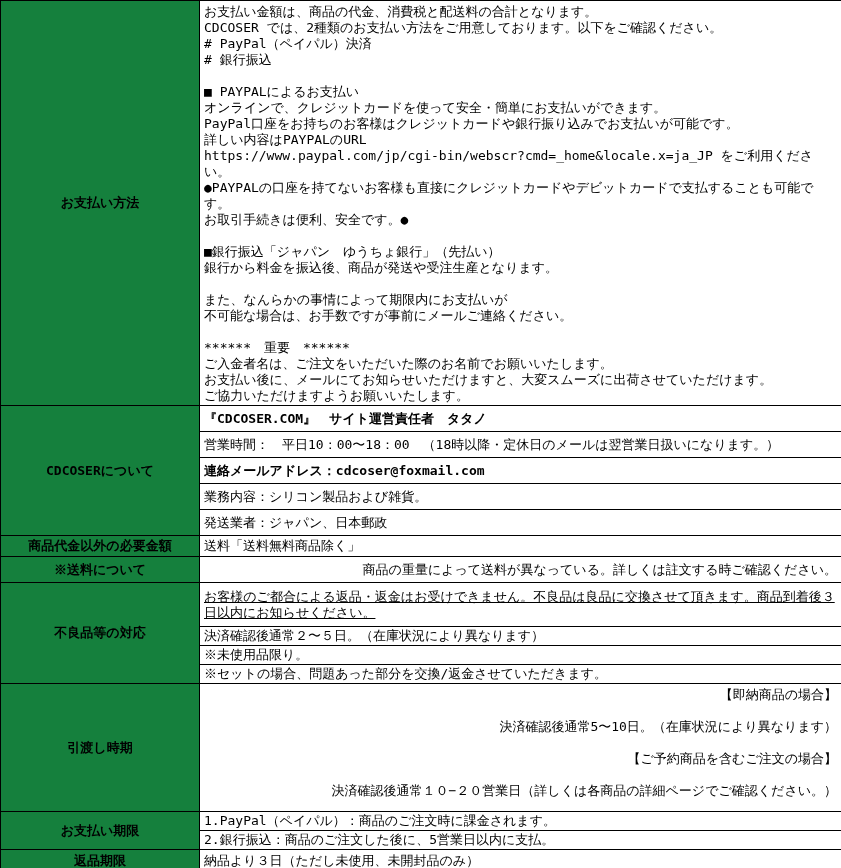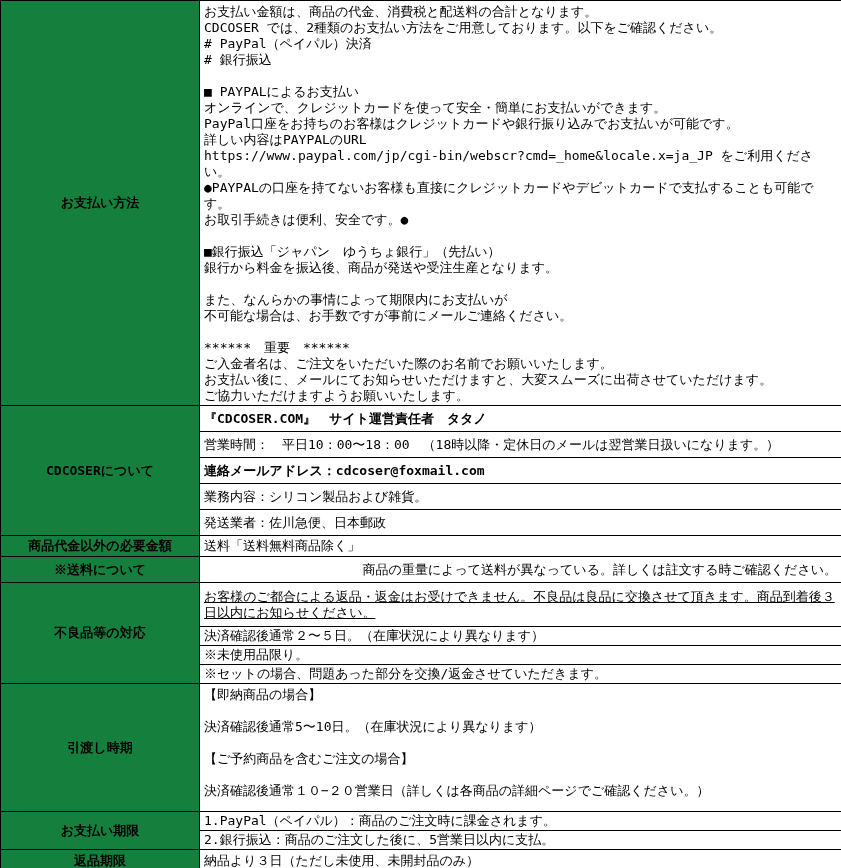--- a/index.html
+++ b/index.html
@@ -43,21 +43,21 @@
     vertical-align: top;
     padding-top: 3px;
   }
   .bold { font-weight: bold; }
   .h-payment  { height: 397px; line-height: 16px; }
   .h-about    { height: 26px; }
   .h-fee      { height: 21px; }
   .h-ship     { height: 26px; text-align: right; }
   .h-def1     { height: 44px; line-height: 15px; vertical-align: top; text-decoration: underline; }
   .h-defs     { height: 14px; line-height: 13px; padding-top: 0; padding-bottom: 0; }
-  .h-delivery { height: 128px; line-height: 18px; }
+  .h-delivery { height: 128px; line-height: 18px; text-align: right; }
   .h-paydl    { height: 16px; line-height: 14px; padding-top: 0; padding-bottom: 0; }
   .h-retdl    { height: 22px; }
 </style>
 </head>
 <body>
 
 <table class="info-table">
   <colgroup>
     <col class="col-label">
     <col class="col-content">
@@ -97,21 +97,21 @@
     <tr>
       <td class="content h-about">営業時間：　平日10：00〜18：00　（18時以降・定休日のメールは翌営業日扱いになります。）</td>
     </tr>
     <tr>
       <td class="content h-about bold">連絡メールアドレス：cdcoser@foxmail.com</td>
     </tr>
     <tr>
       <td class="content h-about">業務内容：シリコン製品および雑貨。</td>
     </tr>
     <tr>
-      <td class="content h-about">発送業者：佐川急便、日本郵政</td>
+      <td class="content h-about">発送業者：ジャパン、日本郵政</td>
     </tr>
 
     <tr>
       <th class="label">商品代金以外の必要金額</th>
       <td class="content h-fee">送料「送料無料商品除く」</td>
     </tr>
 
     <tr>
       <th class="label">※送料について</th>
       <td class="content h-ship">商品の重量によって送料が異なっている。詳しくは註文する時ご確認ください。</td>

